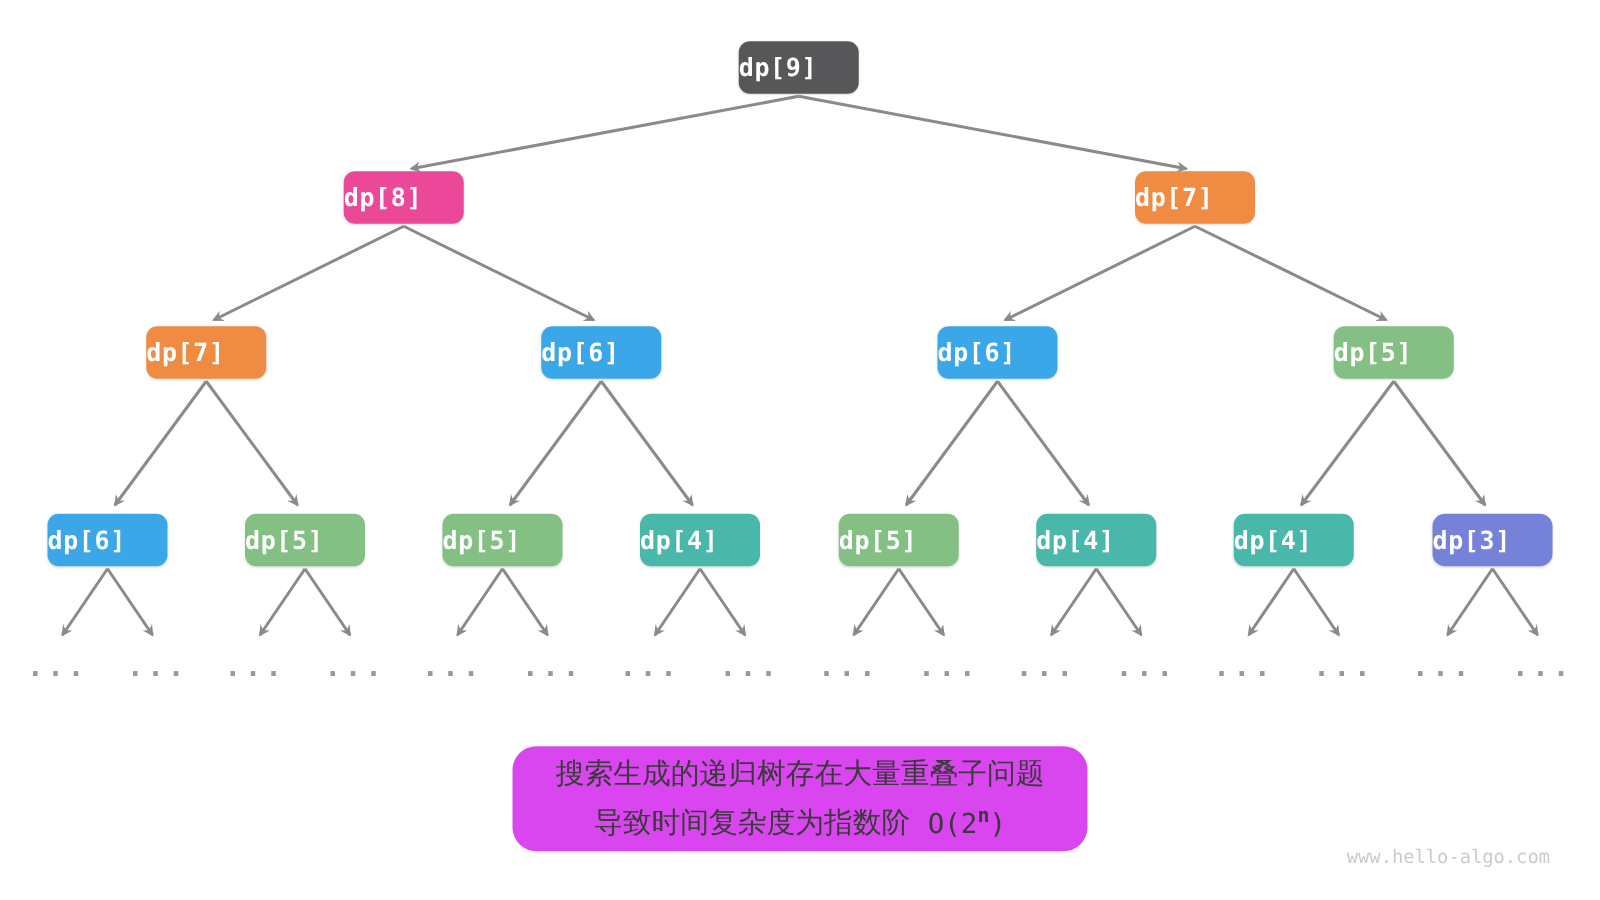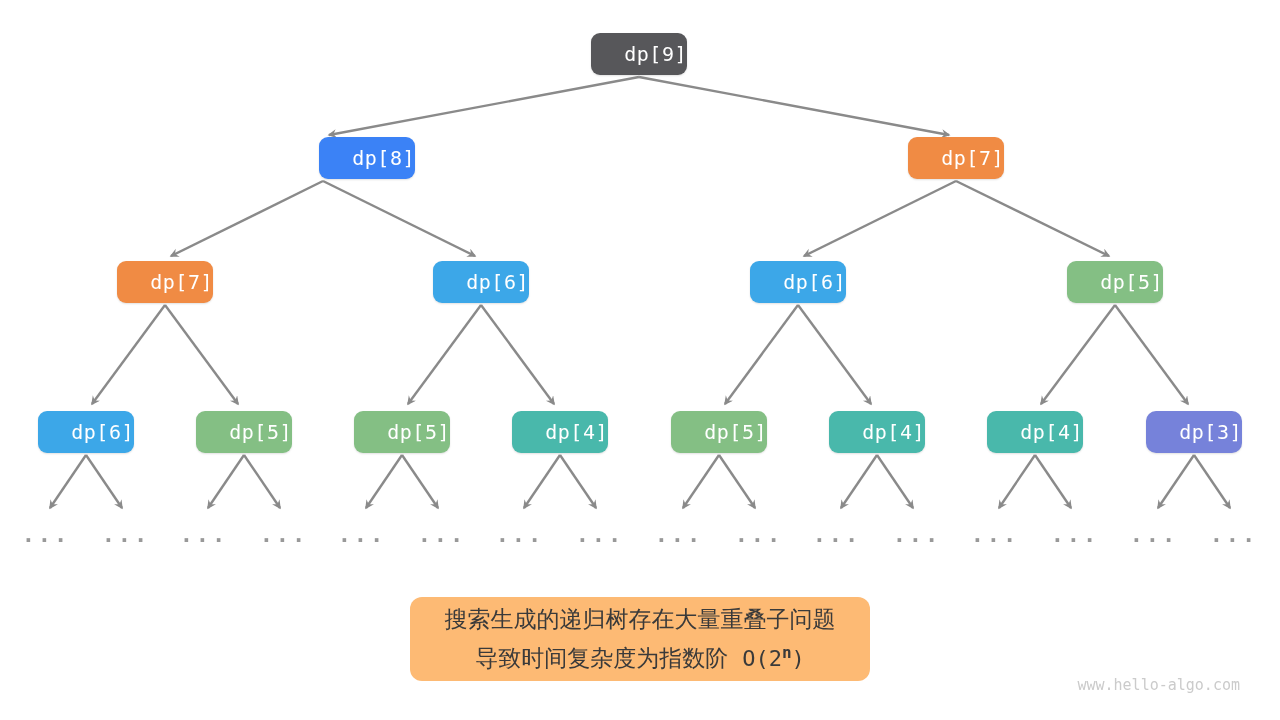--- a/index.html
+++ b/index.html
@@ -3,22 +3,22 @@
 <meta charset="utf-8">
 <style>
   html,body{margin:0;padding:0;background:#ffffff;}
   .stage{
     position:relative;width:1280px;height:720px;background:#ffffff;overflow:hidden;
     font-family:"Liberation Sans",sans-serif;
   }
   .edges{position:absolute;left:0;top:0;width:1280px;height:720px;}
   .node{
     position:absolute;width:96px;height:42px;border-radius:9px;
-    color:#ffffff;font-family:"DejaVu Sans Mono",monospace;font-weight:normal;
-    font-size:20px;line-height:42px;text-align:right;letter-spacing:0.5px;
+    color:#ffffff;font-family:"DejaVu Sans Mono",monospace;font-weight:bold;
+    font-size:20px;line-height:42px;text-align:left;letter-spacing:0.5px;
     box-shadow:0 1px 2px rgba(0,0,0,0.12);
   }
   .dots{
     position:absolute;top:522px;transform:translateX(-50%);
     font-family:"DejaVu Sans Mono",monospace;font-weight:bold;
     font-size:22px;color:#999999;letter-spacing:3px;
   }
   .caption{
     position:absolute;left:410px;top:597px;width:460px;height:84px;
     border-radius:12px;display:flex;flex-direction:column;justify-content:center;
@@ -73,21 +73,21 @@
       <line x1="877" y1="455" x2="913" y2="508" marker-end="url(#ah)"></line>
       <line x1="1035" y1="455" x2="999" y2="508" marker-end="url(#ah)"></line>
       <line x1="1035" y1="455" x2="1071" y2="508" marker-end="url(#ah)"></line>
       <line x1="1194" y1="455" x2="1158" y2="508" marker-end="url(#ah)"></line>
       <line x1="1194" y1="455" x2="1230" y2="508" marker-end="url(#ah)"></line>
     </g>
   </svg>
 
   <div class="node" style="left: 591px; top: 33px; background-color: rgb(87, 87, 90);">dp[9]</div>
 
-  <div class="node" style="left: 275px; top: 137px; background-color: #3b82f6; margin-left: 44px;">dp[8]</div>
+  <div class="node" style="left: 275px; top: 137px; background-color: #ec4899;">dp[8]</div>
   <div class="node" style="left: 908px; top: 137px; background-color: rgb(240, 139, 68);">dp[7]</div>
 
   <div class="node" style="left: 117px; top: 261px; background-color: rgb(240, 139, 68);">dp[7]</div>
   <div class="node" style="left: 433px; top: 261px; background-color: rgb(60, 167, 232);">dp[6]</div>
   <div class="node" style="left: 750px; top: 261px; background-color: rgb(60, 167, 232);">dp[6]</div>
   <div class="node" style="left: 1067px; top: 261px; background-color: rgb(132, 191, 132);">dp[5]</div>
 
   <div class="node" style="left: 38px; top: 411px; background-color: rgb(60, 167, 232);">dp[6]</div>
   <div class="node" style="left: 196px; top: 411px; background-color: rgb(132, 191, 132);">dp[5]</div>
   <div class="node" style="left: 354px; top: 411px; background-color: rgb(132, 191, 132);">dp[5]</div>
@@ -107,21 +107,21 @@
   <span class="dots" style="left:600px">...</span>
   <span class="dots" style="left:679px">...</span>
   <span class="dots" style="left:759px">...</span>
   <span class="dots" style="left:837px">...</span>
   <span class="dots" style="left:917px">...</span>
   <span class="dots" style="left:995px">...</span>
   <span class="dots" style="left:1075px">...</span>
   <span class="dots" style="left:1154px">...</span>
   <span class="dots" style="left:1234px">...</span>
 
-  <div class="caption" style="background-color: #fdba74; color: rgb(58, 58, 58);">
+  <div class="caption" style="background-color: #d946ef; color: rgb(58, 58, 58); border-radius: 19px;">
     <div>搜索生成的递归树存在大量重叠子问题</div>
     <div>
       <span>导致时间复杂度为指数阶</span><span class="formula"><span>O(2</span><sup>n</sup><span>)</span></span>
     </div>
   </div>
 
   <div class="watermark">www.hello-algo.com</div>
 
 </div>
 

